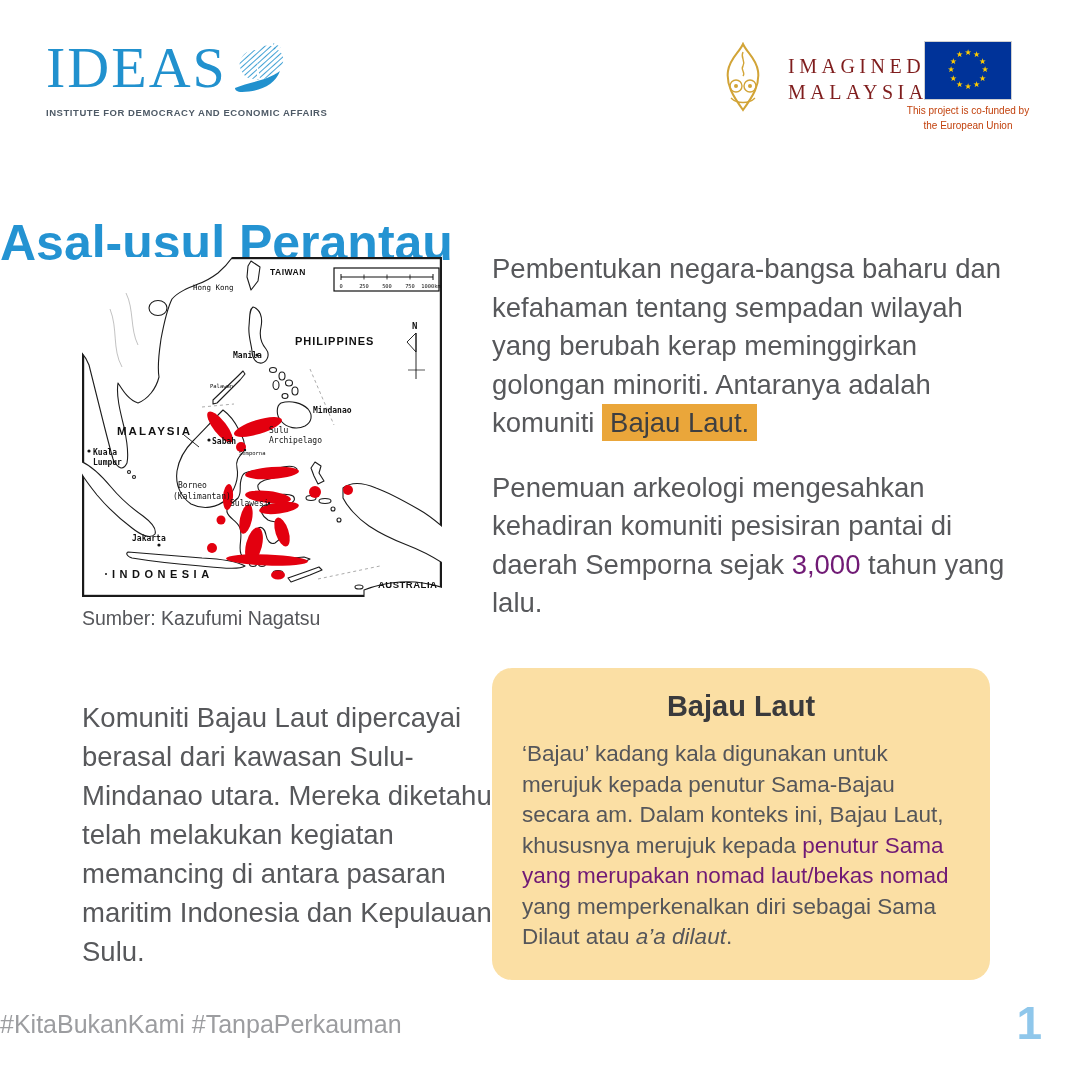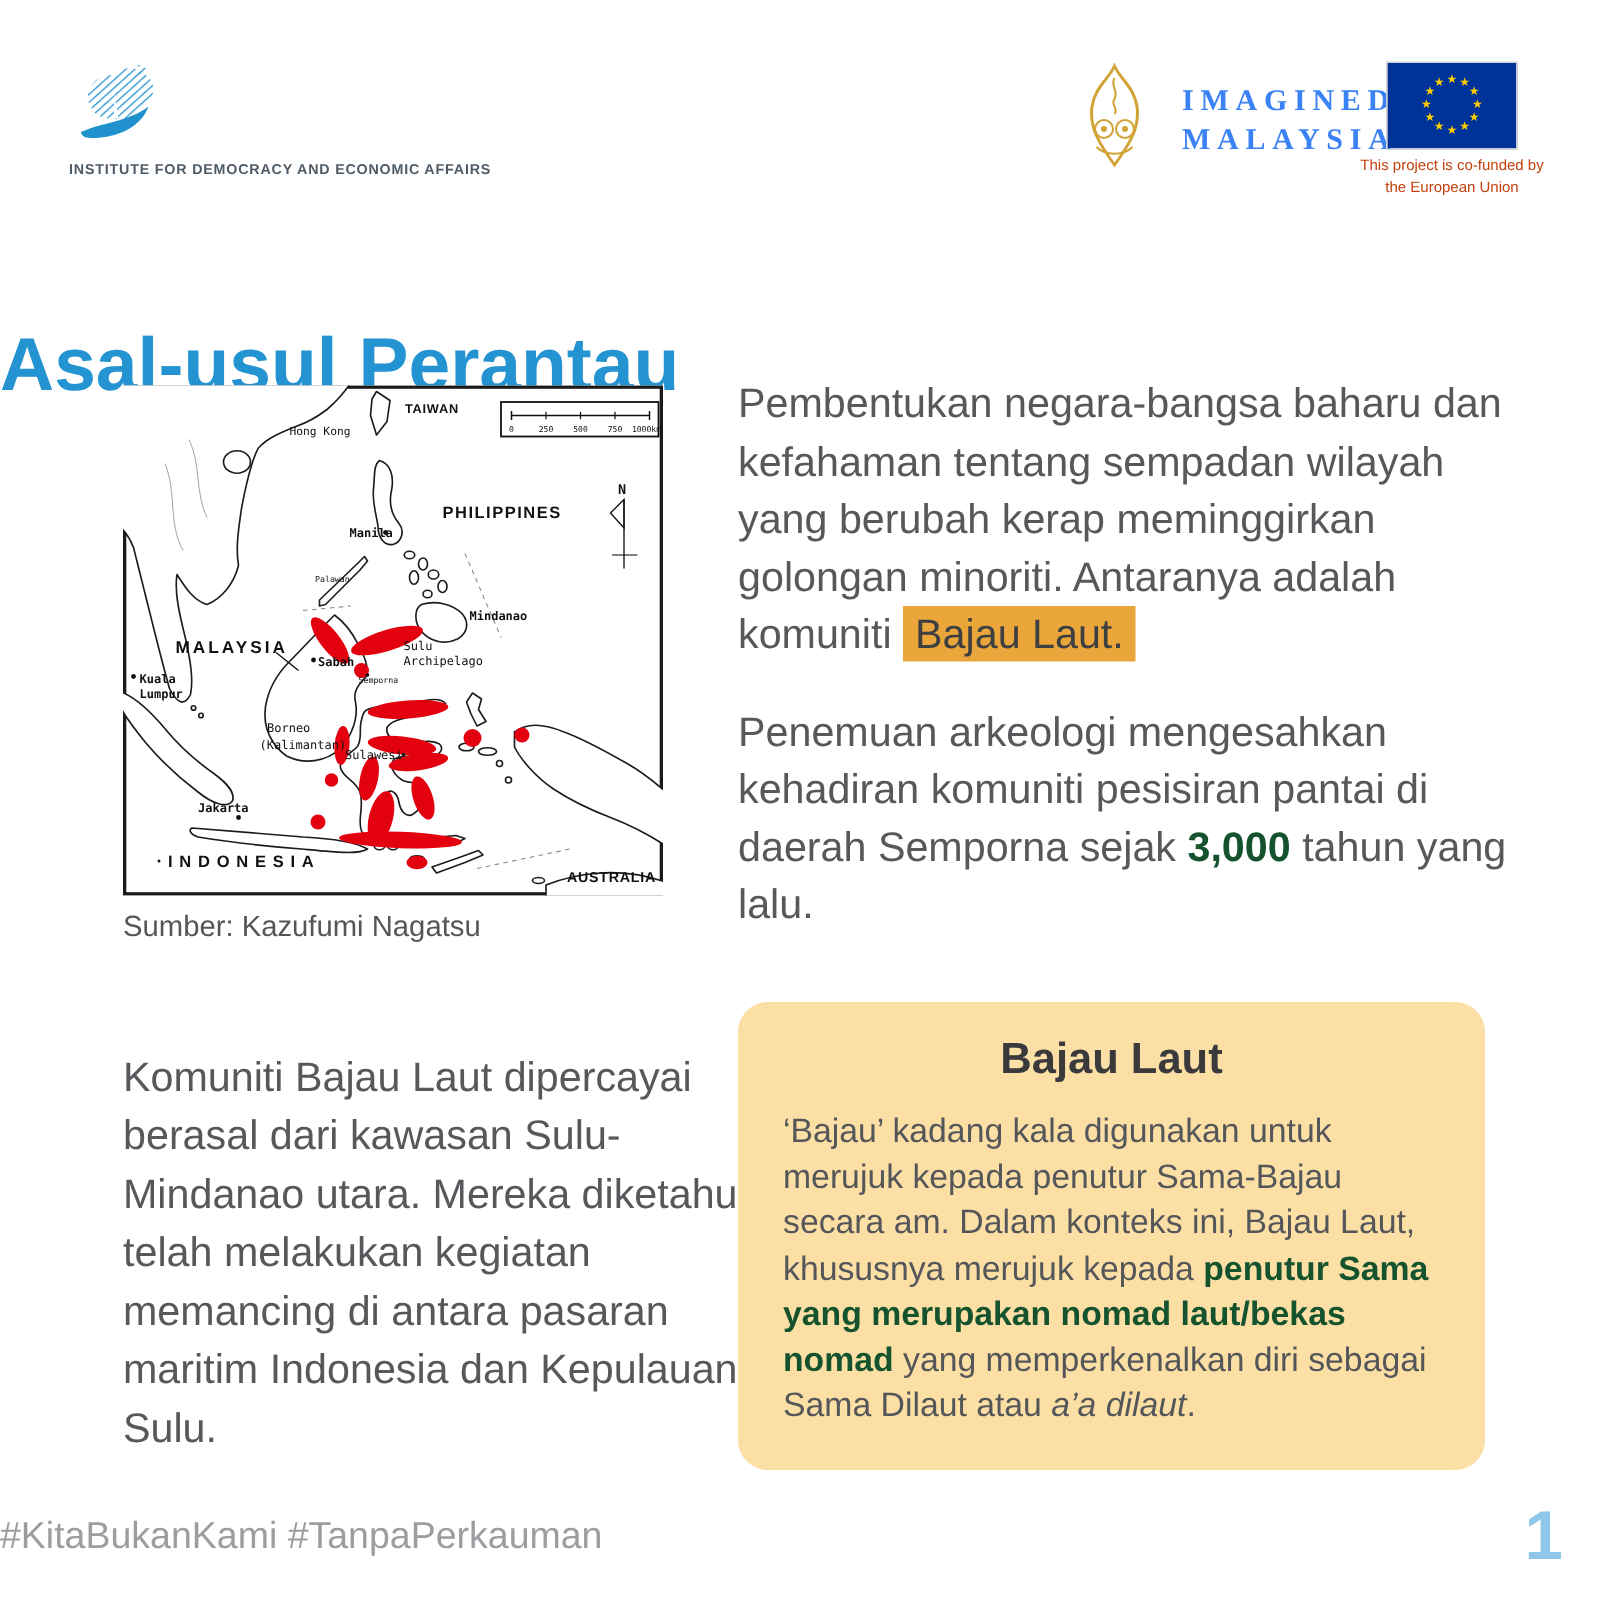--- a/index.html
+++ b/index.html
@@ -9,21 +9,21 @@
   
   .ideas{position:absolute;left:46px;top:40px;}
   .ideas-row{display:flex;align-items:flex-start;}
   .ideas-word{font-family:"Liberation Serif",serif;font-size:58px;line-height:56px;
               color:#2191CE;letter-spacing:2px;font-weight:400;}
   .ideas-tree{margin-left:6px;margin-top:2px;}
   .ideas-tagline{margin-top:3px;font-size:9.5px;font-weight:bold;letter-spacing:.55px;color:#4E5A66;}
 
   .imlogo{position:absolute;left:718px;top:42px;display:flex;align-items:center;}
   .im-text{margin-left:20px;font-family:"Liberation Serif",serif;font-size:20px;line-height:26px;
-           letter-spacing:4.5px;color:#3b82f6;font-weight:700;}
+           letter-spacing:4.5px;color:#7f1d1d;font-weight:400;}
 
   .eu{position:absolute;left:925px;top:42px;width:172px;margin-left:-43px;text-align:center;}
   .eu svg{display:block;margin:0 auto;box-shadow:0 0 0 1px #d0d0d0;}
   .eu-caption{margin-top:4px;font-size:10px;line-height:15px;color:#c2410c;}
 
   
   .title{position:absolute;left:0;right:0;top:180px;
          font-size:50px;font-weight:bold;color:#2493D2;letter-spacing:0px;}
 
   
@@ -36,21 +36,21 @@
   .dash{fill:none;stroke:#444;stroke-width:.7;stroke-dasharray:3 3;opacity:.65;}
   .mlabel{font-family:"DejaVu Sans Mono",monospace;fill:#111;}
   .mbold{font-family:"DejaVu Sans Mono",monospace;fill:#111;font-weight:bold;}
   .mbig{font-family:"Liberation Sans",sans-serif;fill:#111;font-weight:bold;}
 
   
   .col-right{position:absolute;left:492px;top:250px;width:516px;}
   .col-right p{margin:0 0 26px 0;font-size:27.5px;line-height:38.5px;}
   .para-left{position:absolute;left:82px;top:698px;width:432px;font-size:27.5px;line-height:39px;}
 
-  .b{font-weight:bold;color:#14532d;}
+  .b{font-weight:normal;color:#701a75;}
   .i{font-style:italic;text-align:right;}
   .hl{background:#EAA63A;font-weight:normal;color:#3E3F41;padding:3px 8px 3px 8px;
       -webkit-box-decoration-break:clone;box-decoration-break:clone;}
 
   
   .infobox{position:absolute;left:492px;top:668px;width:498px;min-height:312px;
            background:#FBDFA4;border-radius:20px;padding:22px 30px 26px 30px;box-sizing:border-box;}
   .infobox h2{margin:0 0 16px 0;text-align:center;font-size:29px;color:#3A3A3C;}
   .infobox p{margin:0;font-size:22.5px;line-height:30.5px;color:#55565A;}
 
@@ -59,20 +59,21 @@
             font-size:25px;color:#9C9DA0;}
   .pagenum{position:absolute;right:38px;top:996px;font-size:46px;font-weight:bold;color:#8FC7EB;}
 </style>
 </head>
 <body>
 
 <div class="page">
 
   <div class="ideas">
     <div class="ideas-row">
+      <div class="ideas-word">IDEAS</div>
       <span class="ideas-tree">
         <svg width="54" height="58" viewBox="0 0 54 58">
           <defs>
             <pattern id="hatch" patternUnits="userSpaceOnUse" width="4" height="4" patternTransform="rotate(48)">
               <line x1="0" y1="0" x2="0" y2="4" stroke="#2191CE" stroke-width="1.7"></line>
             </pattern>
           </defs>
           <path d="M8,28 C3,18 12,7 24,8 C29,2 40,2 45,8 C52,12 52,23 45,28 C41,35 30,39 22,37 C14,37 11,34 8,28 Z" fill="url(#hatch)"></path>
           <path d="M40,1 L48,5 41,10 Z" fill="url(#hatch)"></path>
           <path d="M24,20 L27,37 24,37 Z" fill="#ffffff"></path>

